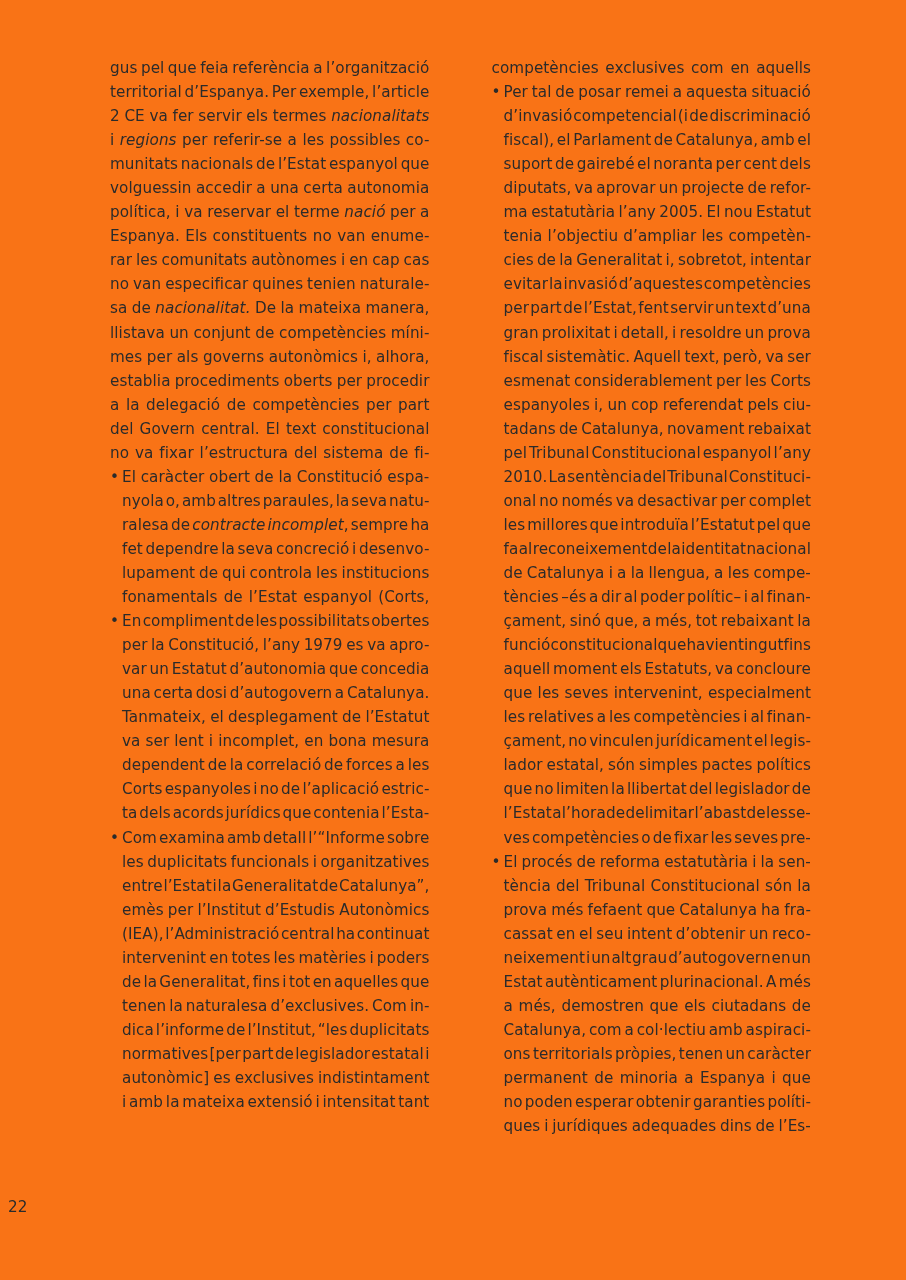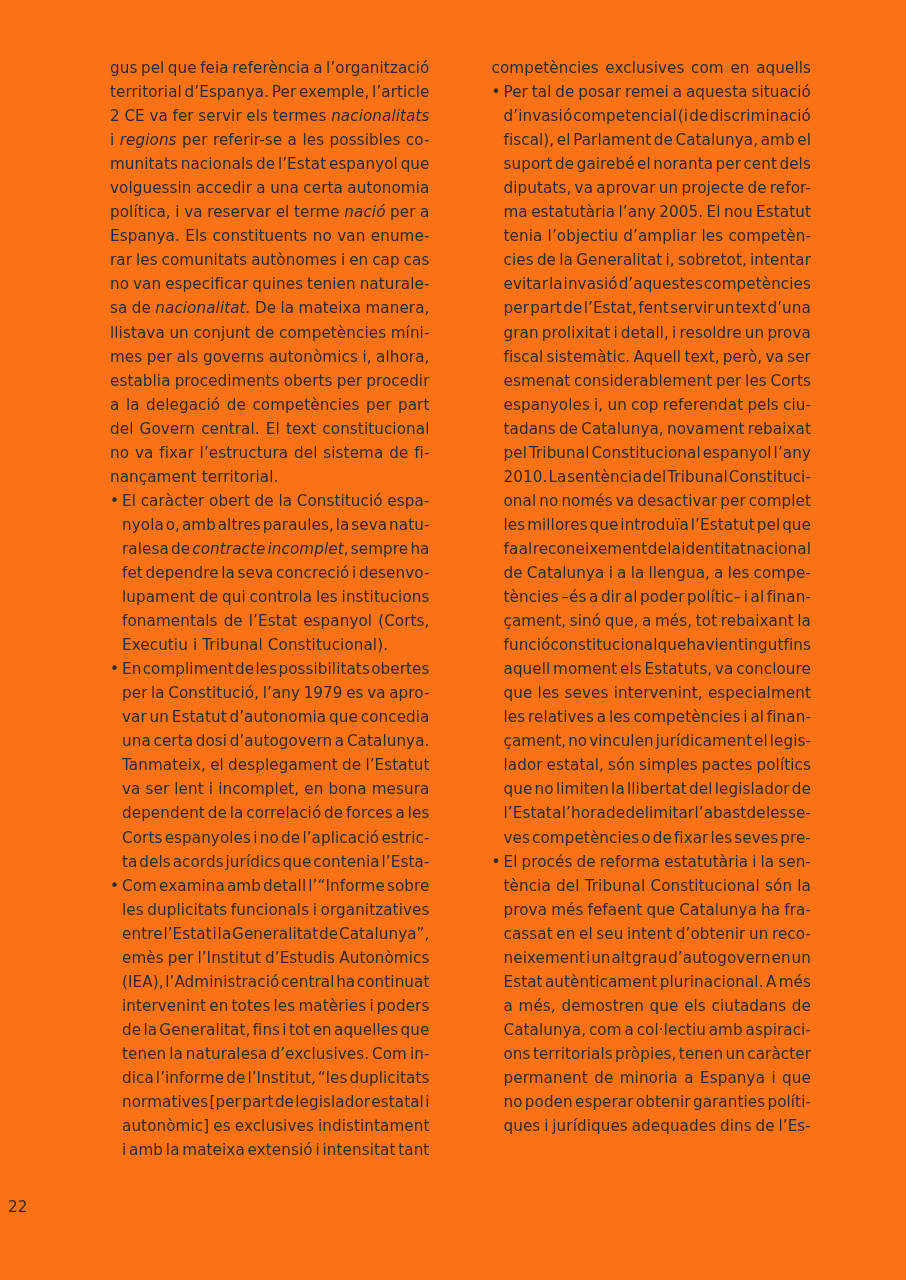--- a/index.html
+++ b/index.html
@@ -239,21 +239,20 @@
           <span class="line just">
             <span><span>no</span></span>
             <span><span>va</span></span>
             <span><span>fixar</span></span>
             <span><span>l’estructura</span></span>
             <span><span>del</span></span>
             <span><span>sistema</span></span>
             <span><span>de</span></span>
             <span><span>fi-</span></span>
           </span>
-          <span class="line last"><span>nançament</span> <span>territorial.</span></span>
         </div>
         <div class="para bulleted">
           <span class="bullet">•</span>
           <span class="line just">
             <span><span>El</span></span>
             <span><span>caràcter</span></span>
             <span><span>obert</span></span>
             <span><span>de</span></span>
             <span><span>la</span></span>
             <span><span>Constitució</span></span>
@@ -294,21 +293,20 @@
             <span><span>les</span></span>
             <span><span>institucions</span></span>
           </span>
           <span class="line just">
             <span><span>fonamentals</span></span>
             <span><span>de</span></span>
             <span><span>l’Estat</span></span>
             <span><span>espanyol</span></span>
             <span><span>(Corts,</span></span>
           </span>
-          <span class="line last"><span>Executiu</span> <span>i</span> <span>Tribunal</span> <span>Constitucional).</span></span>
         </div>
         <div class="para bulleted">
           <span class="bullet">•</span>
           <span class="line just">
             <span><span>En</span></span>
             <span><span>compliment</span></span>
             <span><span>de</span></span>
             <span><span>les</span></span>
             <span><span>possibilitats</span></span>
             <span><span>obertes</span></span>

